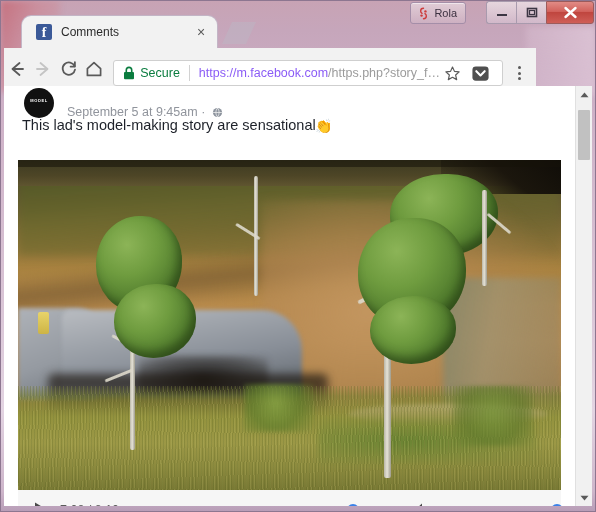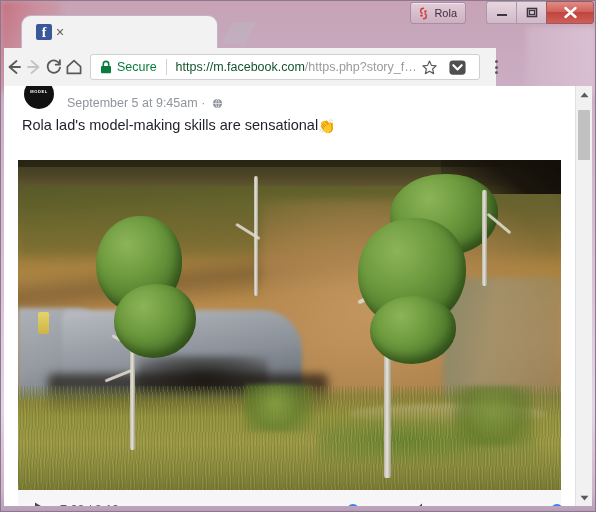--- a/index.html
+++ b/index.html
@@ -84,51 +84,51 @@
   }
   #new-tab-button{
     position:absolute;left:222px;top:6px;width:34px;height:22px;
     background:rgba(190,180,194,.55);
     clip-path:polygon(10px 0,34px 0,24px 22px,0 22px);
     cursor:pointer;
   }
 
   
   #toolbar{
-    position:absolute;left:4px;top:48px;width:492px;height:38px;
+    position:absolute;left:4px;top:48px;width:532px;height:38px;
     background:#f2f2f2;border-bottom:1px solid #ccc;
-    display:flex;align-items:center;
+    display:flex;align-items:flex-end;
   }
   .navbtn{width:34px;height:34px;display:flex;align-items:center;justify-content:center;cursor:pointer;}
   #omnibox{
     flex:1;height:26px;margin:0 4px 0 6px;
     background:#fff;border:1px solid #cfcfcf;border-radius:3px;
     display:flex;align-items:center;padding:0 6px 0 9px;box-sizing:border-box;
     cursor:text;
   }
   #lock-icon{flex:none;margin-right:5px;display:block;}
   #secure-label{font-size:12.5px;color:#0a7c3f;white-space:nowrap;}
   #omnibox-sep{width:1px;height:16px;background:#d2d2d2;margin:0 9px;}
   #url-text{font-size:12.5px;color:#9b9b9b;white-space:nowrap;overflow:hidden;flex:1;}
-  #url-text .host{color:#14532d;}
+  #url-text .host{color:#8b5cf6;}
   #star-button{width:26px;height:26px;display:flex;align-items:center;justify-content:center;cursor:pointer;flex:none;}
   #pocket-button{width:30px;height:26px;display:flex;align-items:center;justify-content:center;cursor:pointer;flex:none;}
   #menu-button{width:26px;height:26px;display:flex;flex-direction:column;align-items:center;justify-content:center;gap:2.5px;cursor:pointer;flex:none;margin-right:3px;}
   #menu-button i{width:3px;height:3px;border-radius:50%;background:#5a5a5a;display:block;}
 
   
   #viewport{
     position:absolute;left:4px;top:86px;width:588px;height:420px;
     background:#fff;overflow:hidden;
   }
   #page{
     position:absolute;left:0;top:0;width:571px;height:420px;background:#fff;
   }
   
-  #post-header{position:absolute;left:0;top:5px;width:571px;height:34px;background:#fff;}
+  #post-header{position:absolute;left:0;top:14px;width:571px;height:34px;background:#fff;}
   #avatar{
     position:absolute;left:20px;top:-12px;width:30px;height:30px;border-radius:50%;
     background:#111;overflow:hidden;
   }
   #avatar-text{
     position:absolute;left:0;top:10px;width:30px;text-align:center;
     color:#fff;font-size:4px;letter-spacing:.6px;font-weight:bold;
   }
   #post-meta{
     position:absolute;left:63px;top:5px;font-size:12.5px;color:#90949c;white-space:nowrap;
@@ -337,20 +337,21 @@
           <path d="M2.5 2 L12.5 11 M12.5 2 L2.5 11" stroke="#ffffff" stroke-width="2.4" stroke-linecap="round"></path>
         </svg>
       </div>
     </div>
   </div>
 
   <div id="tabstrip">
     <div id="new-tab-button"></div>
     <div id="tab-active">
       <div id="tab-favicon">f</div>
+      <div id="tab-title">Comments</div>
       <div id="tab-close">×</div>
     </div>
   </div>
 
   <div id="toolbar">
     <div class="navbtn">
       <svg width="20" height="20" viewBox="0 0 20 20">
         <path d="M12.5 4 L5.5 10 L12.5 16" fill="none" stroke="#5a5a5a" stroke-width="1.8" stroke-linecap="round" stroke-linejoin="round"></path>
         <path d="M5.8 10 H16" stroke="#5a5a5a" stroke-width="1.8" stroke-linecap="round"></path>
       </svg>
@@ -411,21 +412,21 @@
         <div id="post-meta">
           <span>September 5 at 9:45am</span>
           <span>·</span>
           <svg id="globe-icon" width="11" height="11" viewBox="0 0 12 12">
             <circle cx="6" cy="6" r="5" fill="#8d949e"></circle>
             <path d="M1.2 6 H10.8 M6 1.1 a7.5 7.5 0 0 1 0 9.8 M6 1.1 a7.5 7.5 0 0 0 0 9.8" fill="none" stroke="#f0f0f0" stroke-width=".85"></path>
           </svg>
         </div>
       </div>
 
-      <div id="post-text"><span>Rola lad's model-making skills are sensational</span><span id="post-emoji">👏</span></div>
+      <div id="post-text"><span>This lad's model-making story are sensational</span><span id="post-emoji">👏</span></div>
 
 
       <div id="video-wrap">
         <div id="video-frame">
           <div class="v-layer" id="bg-base"></div>
           <div class="v-layer" id="bg-greenband"></div>
           <div class="v-layer" id="bg-dirtpath"></div>
           <div class="v-layer" id="bg-sand-right"></div>
           <div class="v-layer" id="bg-wall-right"></div>
           <div class="v-layer" id="bg-darktop"></div>

